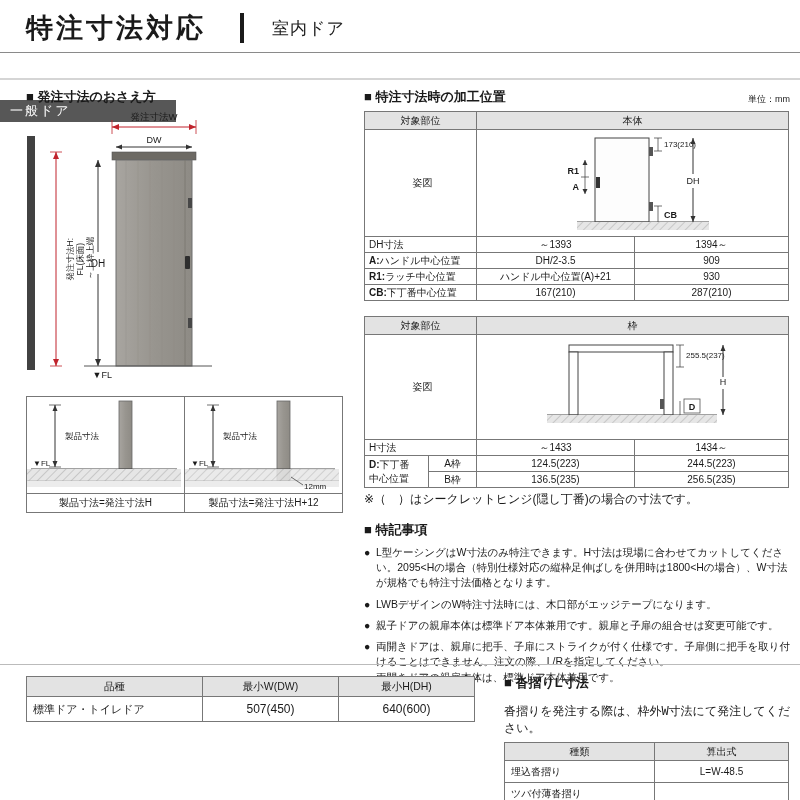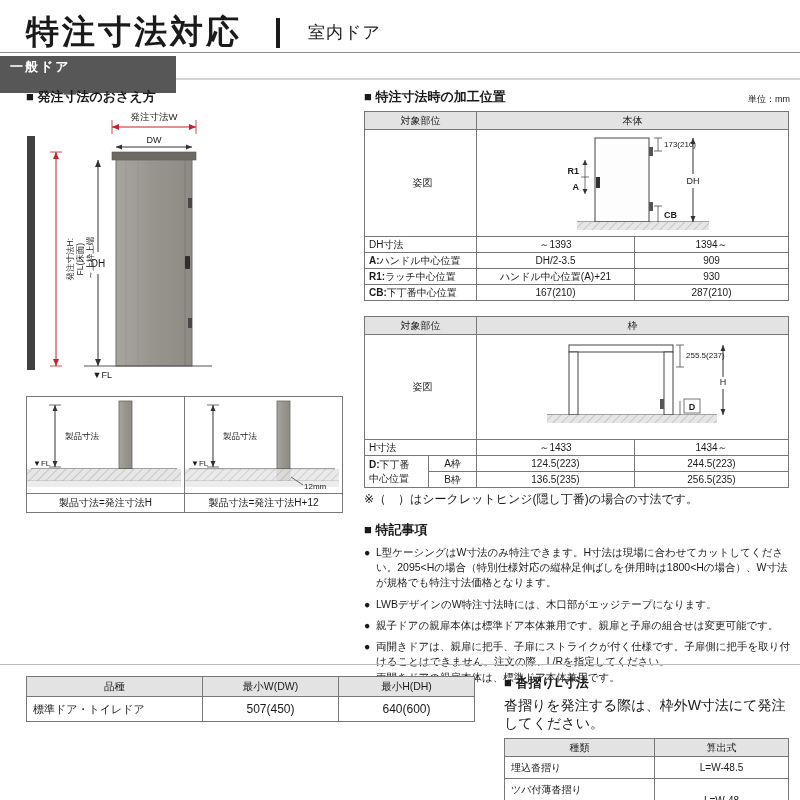--- a/index.html
+++ b/index.html
@@ -1,26 +1,26 @@
 <!DOCTYPE html>
 <html><head>
 <meta charset="utf-8">
 <style>
   * { margin:0; padding:0; box-sizing:border-box; }
   html,body { width:800px; height:800px; }
   body { font-family:"Liberation Sans","DejaVu Sans",sans-serif; background:#fff; color:#1a1a1a; position:relative; overflow:hidden; }
 
   .header { position:absolute; left:26px; top:10px; display:flex; align-items:center; }
-  .page-title { font-size:33px; font-weight:bold; letter-spacing:3px; }
+  .page-title { font-size:27px; font-weight:bold; letter-spacing:3px; }
   .title-divider { width:4px; height:30px; background:#1a1a1a; margin-left:34px; margin-right:28px; }
   .page-subtitle { font-size:17px; letter-spacing:1px; }
   .header-rule { position:absolute; left:0; top:52px; width:800px; border-top:1px solid #8a8a8a; }
 
   .category-row { position:absolute; left:0; top:56px; width:800px; height:24px; border-bottom:2px solid #d5d5d5; }
-  .category-label { display:inline-block; height:37px; line-height:22px; min-width:176px; background:#575757; color:#fff; font-size:13px; font-weight:bold; padding-left:10px; letter-spacing:2px; }
+  .category-label { display:inline-block; height:22px; line-height:22px; min-width:176px; background:#575757; color:#fff; font-size:13px; font-weight:normal; padding-left:10px; letter-spacing:2px;margin-top:44px; }
 
   .section-title { font-size:13px; font-weight:bold; }
 
   .order-section { position:absolute; left:26px; top:88px; width:318px; }
   .frame-table { border-collapse:collapse; width:316px; margin-top:8px; table-layout:fixed; }
   .frame-table th, .frame-table td { border:1px solid #777; }
   .frame-table th { background:#f4f4f4; font-size:10px; font-weight:normal; height:18px; text-align:center; }
   .fig-cell { padding:0; height:96px; vertical-align:top; background:#fff; }
   .formula-cell { font-size:10px; text-align:center; height:19px; }
 
@@ -48,21 +48,21 @@
   .bottom-rule { position:absolute; left:0; top:664px; width:800px; border-top:1px solid #bbb; }
 
   .min-size { position:absolute; left:26px; top:674px; width:462px; }
   .min-size-table { border-collapse:collapse; width:448px; margin-top:2px; table-layout:fixed; }
   .min-size-table th, .min-size-table td { border:1px solid #777; }
   .min-size-table th { background:#e3e3e3; font-size:10.5px; font-weight:normal; height:20px; text-align:center; }
   .min-size-table td { height:25px; font-size:12px; text-align:center; }
   .min-size-table td.type-col { text-align:left; padding-left:6px; font-size:11px; }
 
   .kutsuzuri { position:absolute; left:504px; top:674px; width:288px; }
-  .kutsu-desc { font-size:14px; margin-top:5px; }
+  .kutsu-desc { font-size:12px; margin-top:11px;font-family:Liberation Mono, monospace; }
   .kutsu-table { border-collapse:collapse; width:284px; margin-top:5px; table-layout:fixed; }
   .kutsu-table th, .kutsu-table td { border:1px solid #777; }
   .kutsu-table th { background:#e3e3e3; font-size:10px; font-weight:normal; height:18px; text-align:center; }
   .kutsu-table td { font-size:10px; height:22px; }
   .kutsu-type { text-align:left; padding-left:6px; }
   .kutsu-formula { text-align:center; font-size:11px; }
 
   svg { font-family:"Liberation Sans","DejaVu Sans",sans-serif; display:inline-block; vertical-align:top; }
   svg text { fill:#1a1a1a; }
   .t8{font-size:8px}.t85{font-size:8.5px}.t9{font-size:9px}.t95{font-size:9.5px}.t10{font-size:10px}

